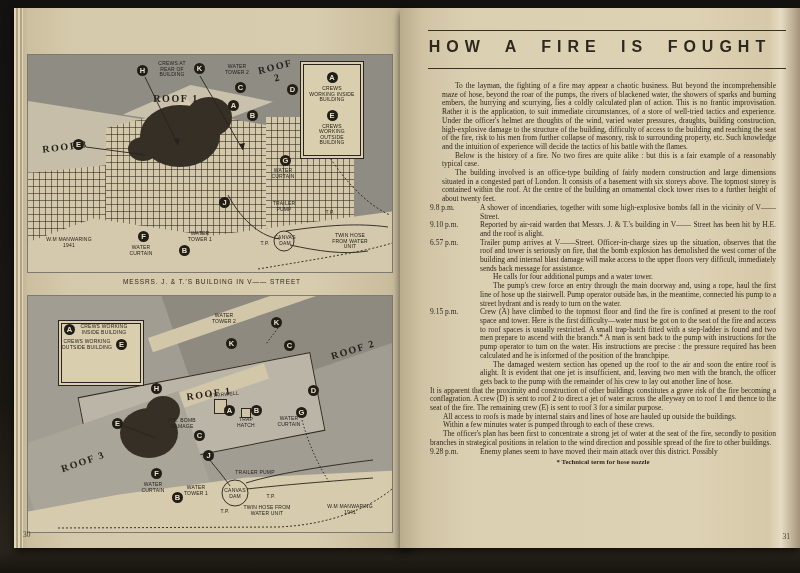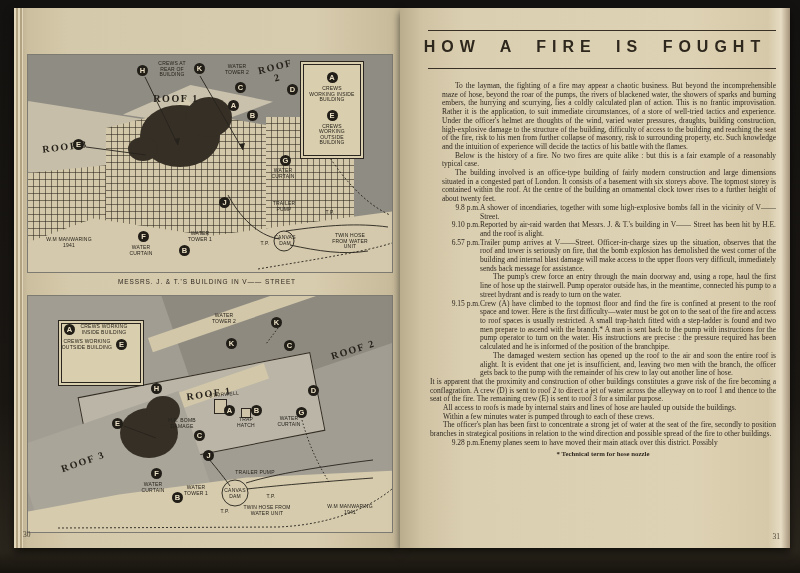--- a/index.html
+++ b/index.html
@@ -1,19 +1,19 @@
 <!DOCTYPE html>
 <html><head>
 <meta charset="utf-8">
 <style>
   html,body{margin:0;padding:0;background:#0e0c0a;}
   .photo{position:relative;width:800px;height:573px;overflow:hidden;
          background:linear-gradient(180deg,#141210 0,#1a1713 70%,#2a251c 96%,#16130e 100%);
          font-family:"Liberation Serif",serif;}
-  .page{position:absolute;top:8px;height:540px;overflow:hidden;}
+  .page{position:absolute;top:8px;height:540px;overflow:hidden;padding-left:10px;}
   .page-left{left:14px;width:386px;
     background:linear-gradient(90deg,#b3a686 0,#cbbf9f 14px,#d5c9ab 55px,#d8ccae 300px,#c6b999 100%);
     box-shadow:0 4px 8px rgba(0,0,0,.6);}
   .page-left:before{content:"";position:absolute;left:0;top:0;bottom:0;width:9px;
     background:repeating-linear-gradient(90deg,#e2d7ba 0 2px,#b2a483 2px 4px);}
   .page-right{left:400px;width:390px;
     background:linear-gradient(90deg,#b9ac8c 0,#d0c3a4 22px,#dbcfb1 65px,#ded2b4 290px,#d6c9a9 368px,#e6dcc3 381px,#a4937a 100%);
     box-shadow:0 4px 8px rgba(0,0,0,.6);}
   .pagenum{position:absolute;font-size:7.5px;color:#4a4236;}
   .caption{position:absolute;left:0;width:100%;text-align:center;
@@ -41,21 +41,21 @@
   .figsvg{position:absolute;left:0;top:0;}
   
   .rule{position:absolute;left:28px;right:14px;height:1px;background:#383024;}
   .title{position:absolute;left:0;top:30px;width:100%;text-align:center;
     font:bold 16px "Liberation Sans",sans-serif;letter-spacing:6px;word-spacing:9px;color:#2e271d;}
   .rtext{position:absolute;left:30px;top:74px;width:346px;color:#2e2820;
     font-size:7.5px;line-height:8.7px;text-align:justify;}
   .rtext p{margin:0;}
   .intro p{text-indent:13px;margin-left:12px;}
   .tl{display:flex;}
-  .tt{flex:0 0 50px;text-align:right;}
+  .tt{flex:0 0 50px;text-align:left;}
   .tx{flex:1;}
   .tx p+p{text-indent:13px;}
   .fn{text-align:center;font-weight:bold;font-size:6.8px;margin-top:2px;}
 </style>
 </head>
 <body>
 
 <div class="photo">
 
   <div class="page page-left">
@@ -217,20 +217,21 @@
       <div class="tl">
         <div class="tt">9.10 p.m.</div>
         <div class="tx">
             <p>Reported by air-raid warden that Messrs. J. &amp; T.'s building in V—— Street has been hit by H.E. and the roof is alight.</p>
           </div>
       </div>
       <div class="tl">
         <div class="tt">6.57 p.m.</div>
         <div class="tx">
           <p>Trailer pump arrives at V——Street.  Officer-in-charge sizes up the situation, observes that the roof and tower is seriously on fire, that the bomb explosion has demolished the west corner of the building and internal blast damage will make access to the upper floors very difficult, immediately sends back message for assistance.</p>
+          <p>He calls for four additional pumps and a water tower.</p>
           <p>The pump's crew force an entry through the main doorway and, using a rope, haul the first line of hose up the stairwell.  Pump operator outside has, in the meantime, connected his pump to a street hydrant and is ready to turn on the water.</p>
         </div>
       </div>
       <div class="tl">
         <div class="tt">9.15 p.m.</div>
         <div class="tx">
           <p>Crew (A) have climbed to the topmost floor and find the fire is confined at present to the roof space and tower.  Here is the first difficulty—water must be got on to the seat of the fire and access to roof spaces is usually restricted.  A small trap-hatch fitted with a step-ladder is found and two men prepare to ascend with the branch.*  A man is sent back to the pump with instructions for the pump operator to turn on the water.  His instructions are precise : the pressure required has been calculated and he is informed of the position of the branchpipe.</p>
           <p>The damaged western section has opened up the roof to the air and soon the entire roof is alight.  It is evident that one jet is insufficient, and, leaving two men with the branch, the officer gets back to the pump with the remainder of his crew to lay out another line of hose.</p>
         </div>
       </div>

